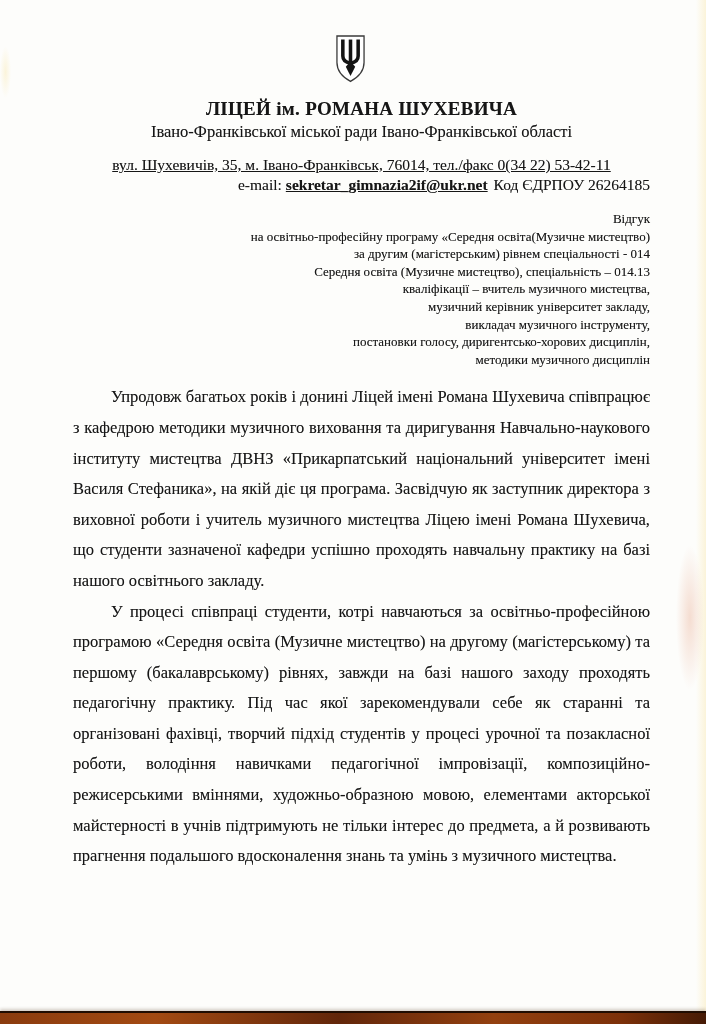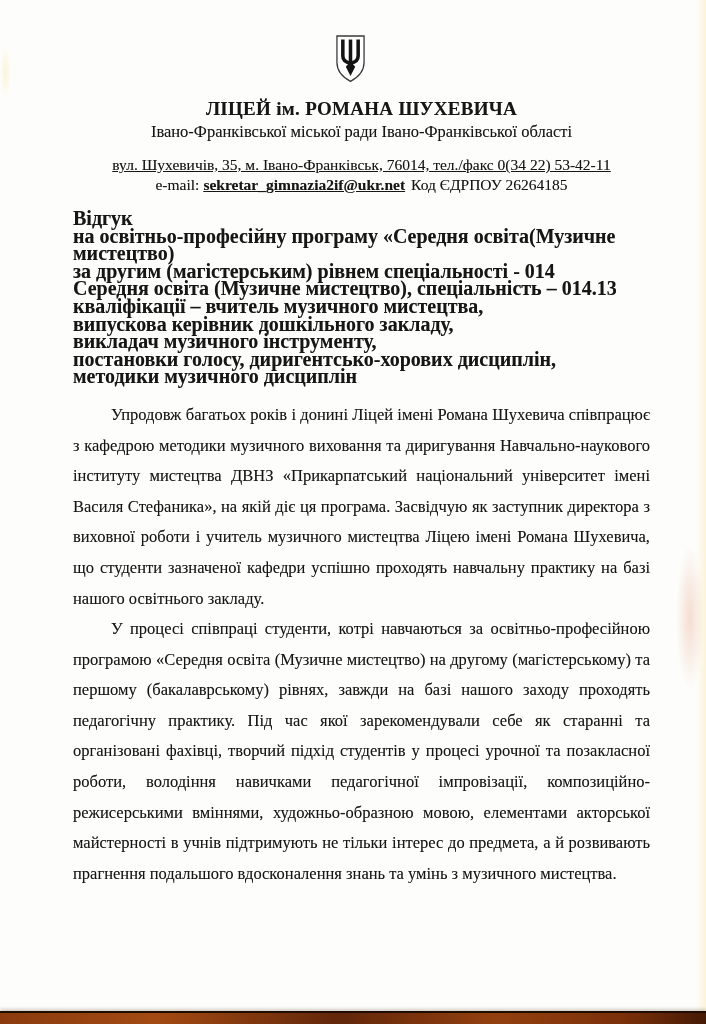--- a/index.html
+++ b/index.html
@@ -22,25 +22,25 @@
     text-align:center; font-weight:bold; font-size:19px; line-height:24px;
     letter-spacing:.3px; white-space:nowrap;
   }
   .org-subtitle {
     text-align:center; font-weight:normal; font-size:16.5px; line-height:22px;
     white-space:nowrap;
   }
   .address-line {
     margin-top:12px; text-align:center; font-size:15.5px; line-height:20px; white-space:nowrap;text-decoration:underline;
   }
-  .email-line { text-align:center; font-size:15.5px; line-height:20px; white-space:nowrap; }
+  .email-line { text-align:right; font-size:15.5px; line-height:20px; white-space:nowrap; }
   .email-line .lbl { margin-right:4px; }
   .email-line .email { font-weight:bold; text-decoration:underline; margin-right:6px; }
 
-  .title-block { margin-top:15px; text-align:left; font-weight:bold; font-size:20px; line-height:17.6px; }
+  .title-block { margin-top:15px; text-align:right; font-weight:normal; font-size:13px; line-height:17.6px; }
 
   .body-text { margin-top:14px; font-size:16.5px; }
   .body-text p {
     margin:0; text-align:justify; text-indent:38px; line-height:30.6px;
   }
 
   
   .edge-tint {
     position:absolute; top:0; right:0; bottom:13px; width:10px; pointer-events:none;
     background:linear-gradient(to left, rgba(250,240,206,.75), rgba(250,240,206,0));
@@ -88,21 +88,21 @@
     <div class="email-line">
       <span class="lbl">e-mail:</span><span class="email">sekretar_gimnazia2if@ukr.net</span><span>Код ЄДРПОУ 26264185</span>
     </div>
 
     <div class="title-block">
       <div>Відгук</div>
       <div>на освітньо-професійну програму «Середня освіта(Музичне мистецтво)</div>
       <div>за другим (магістерським) рівнем спеціальності - 014</div>
       <div>Середня освіта (Музичне мистецтво), спеціальність – 014.13</div>
       <div>кваліфікації – вчитель музичного мистецтва,</div>
-      <div>випускова керівник дошкільного закладу,</div>
+      <div>музичний керівник університет закладу,</div>
       <div>викладач музичного інструменту,</div>
       <div>постановки голосу, диригентсько-хорових дисциплін,</div>
       <div>методики музичного дисциплін</div>
     </div>
 
     <div class="body-text">
       <p>Упродовж багатьох років і донині Ліцей імені Романа Шухевича співпрацює з кафедрою методики музичного виховання та диригування Навчально-наукового інституту мистецтва ДВНЗ «Прикарпатський національний університет імені Василя Стефаника», на якій діє ця програма. Засвідчую як заступник директора з виховної роботи і учитель музичного мистецтва Ліцею імені Романа Шухевича, що студенти зазначеної кафедри успішно проходять навчальну практику на базі нашого освітнього закладу.</p>
       <p>У процесі співпраці студенти, котрі навчаються за освітньо-професійною програмою «Середня освіта (Музичне мистецтво) на другому (магістерському) та першому (бакалаврському) рівнях, завжди на базі нашого заходу проходять педагогічну практику. Під час якої зарекомендували себе як старанні та організовані фахівці, творчий підхід студентів у процесі урочної та позакласної роботи, володіння навичками педагогічної імпровізації, композиційно-режисерськими вміннями, художньо-образною мовою, елементами акторської майстерності в учнів підтримують не тільки інтерес до предмета, а й розвивають прагнення подальшого вдосконалення знань та умінь з музичного мистецтва.</p>
     </div>
   </div>

